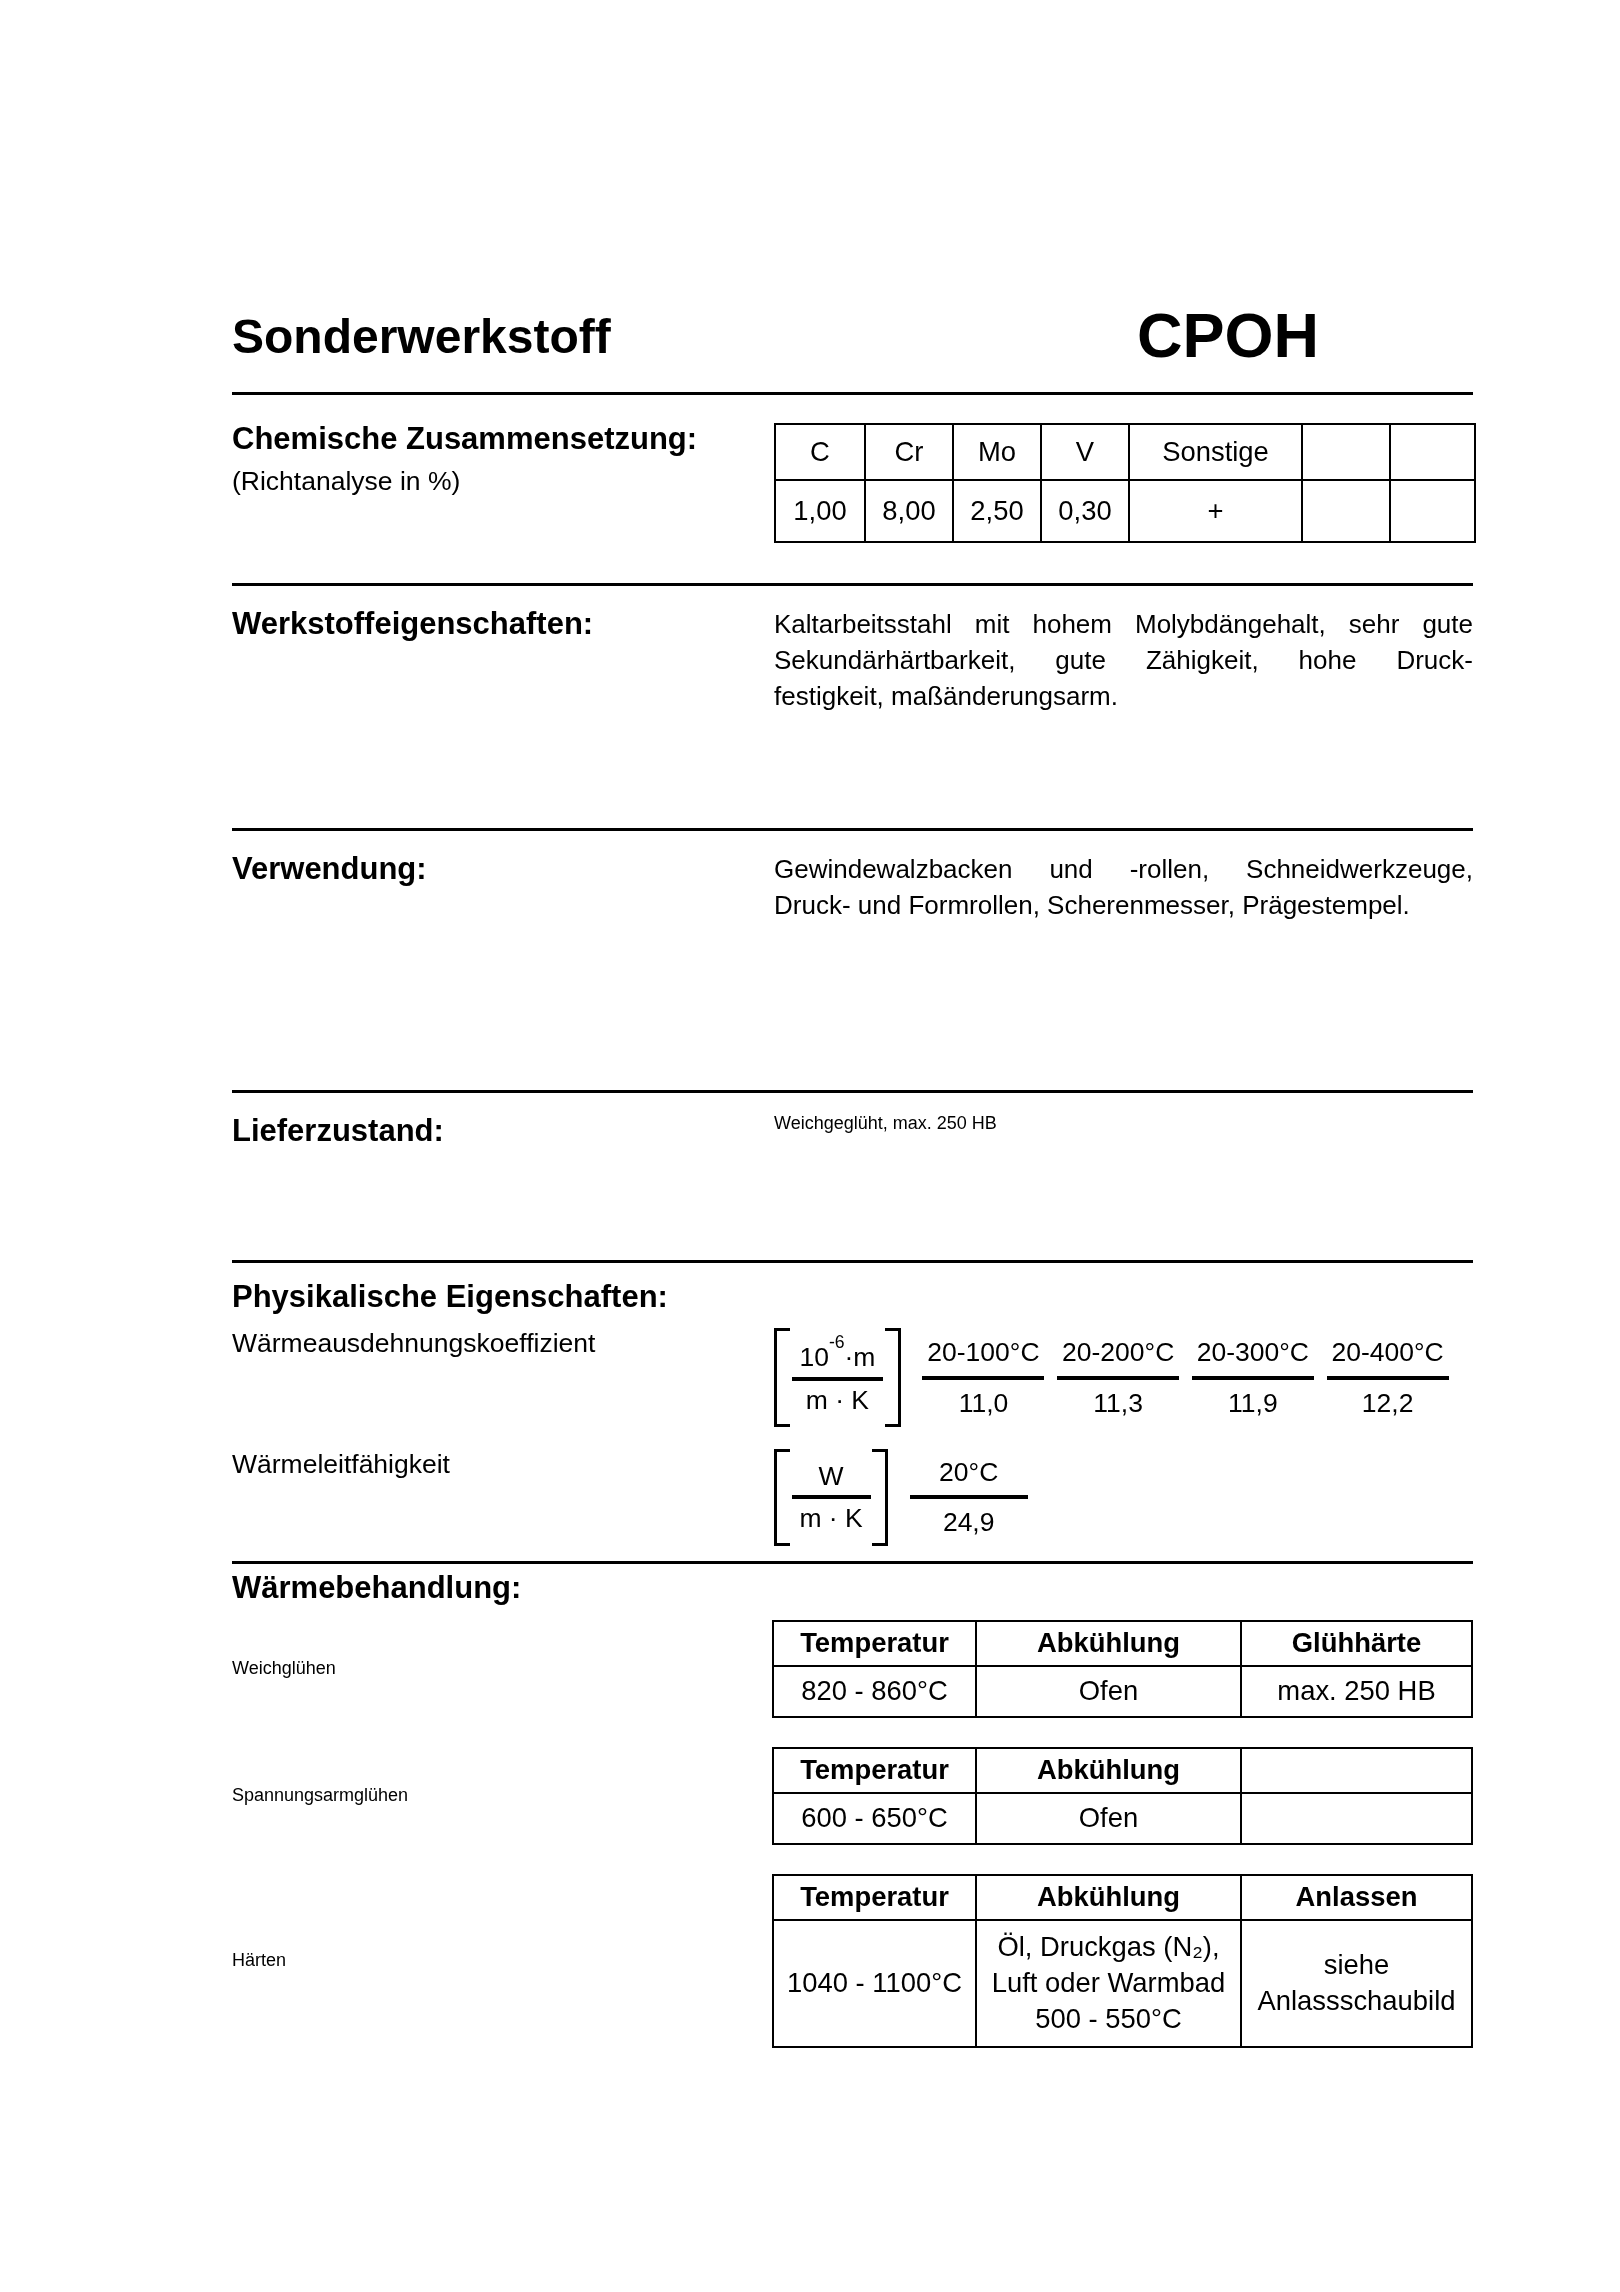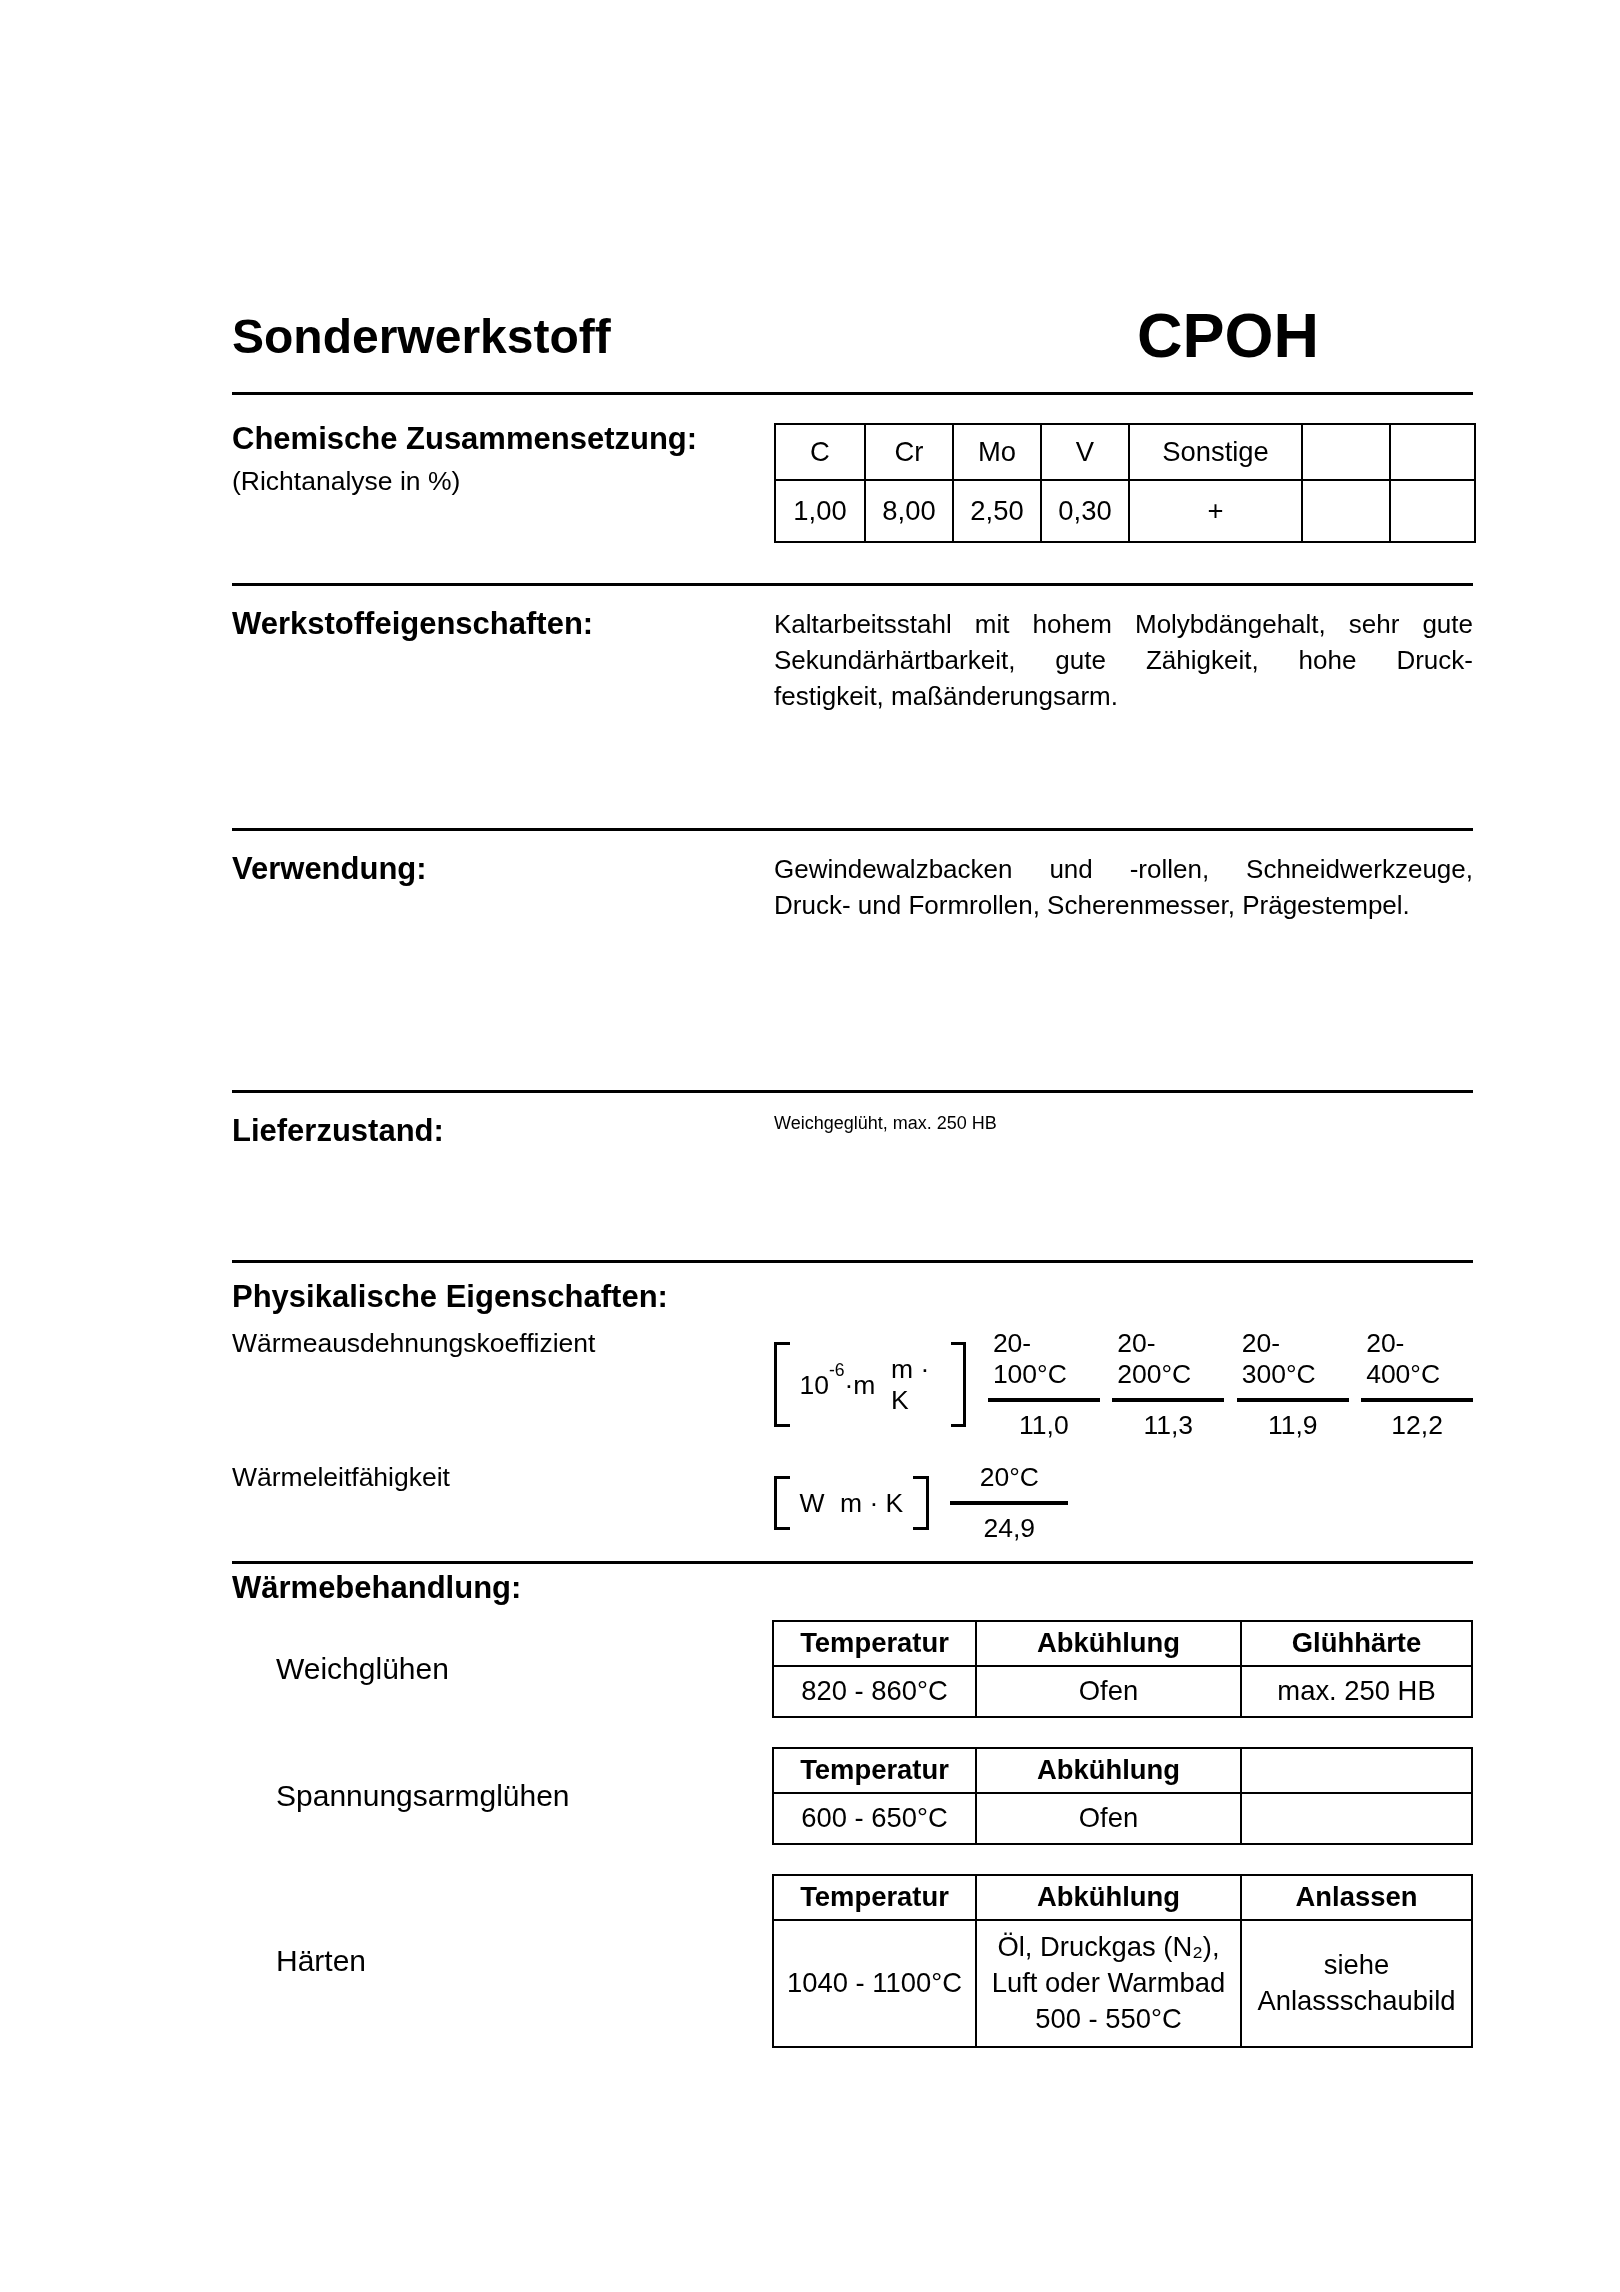--- a/index.html
+++ b/index.html
@@ -53,35 +53,35 @@
 
   
   .phys-row { display:flex; }
   .phys-row + .phys-row { margin-top:21.6px; }
   .phys-row .label-col { font-size:26.5px; }
   .phys-right { display:flex; align-items:center; }
   .bracketed { position:relative; padding:7.8px 17.6px; }
   .bk { position:absolute; top:0; bottom:0; width:15.7px; }
   .bk-l { left:0;  border-left:3.9px solid #000; border-top:3.9px solid #000; border-bottom:3.9px solid #000; }
   .bk-r { right:0; border-right:3.9px solid #000; border-top:3.9px solid #000; border-bottom:3.9px solid #000; }
-  .frac { display:flex; flex-direction:row; align-items:center; font-size:26.5px; }
+  .frac { display:flex; flex-direction:column; align-items:center; font-size:26.5px; }
   .frac-num, .frac-den { padding:3.9px 7.8px; }
   .frac-bar { align-self:stretch; height:3.9px; background:#000; }
   sup.exp { font-size:17.6px; position:relative; top:-0.45em; }
   .tcols { display:flex; margin-left:21.6px; }
   .tcol { display:flex; flex-direction:column; align-items:center; font-size:26.5px; }
   .tcol + .tcol { margin-left:12.7px; }
   .tcol-top { padding:0 4.9px 7.8px 4.9px; }
   .tcol-bar { align-self:stretch; height:3.9px; background:#000; }
   .tcol-val { padding-top:7.8px; }
 
   
   .heat-heading { margin-bottom:13.7px; }
   .ht-row { display:flex; align-items:center; margin-bottom:29px; }
-  .ht-label { flex:1; font-size:30px;margin-left:44px; }
+  .ht-label { flex:1; font-size:18px; }
   table.ht { border-collapse:collapse; width:699px; table-layout:fixed; border:2.9px solid #000; flex:none; }
   table.ht th, table.ht td { border:2px solid #000; text-align:center; font-size:27.4px; }
   table.ht th { height:45px; font-weight:bold; }
   table.ht td { height:51px; font-weight:normal; }
   table.ht.tall td { height:127px; }
   .pre { white-space:pre-line; line-height:36px; }
 </style>
 </head>
 <body>
 

